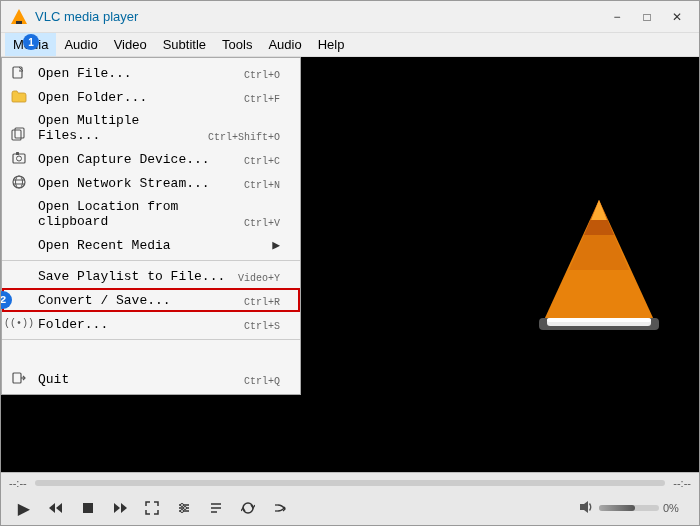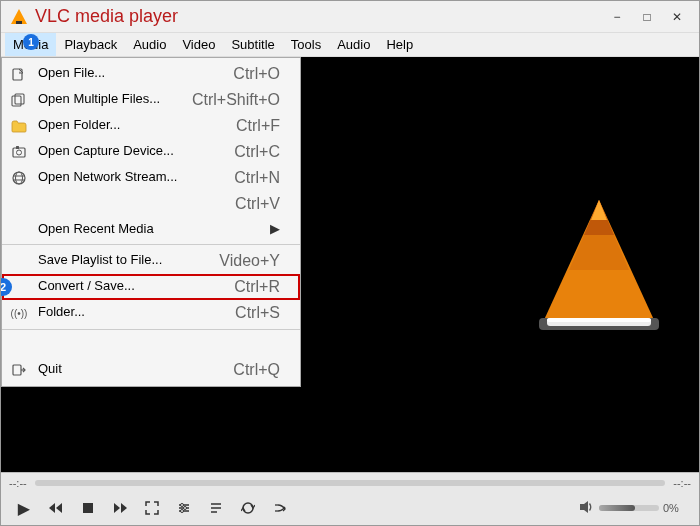--- a/index.html
+++ b/index.html
@@ -34,22 +34,22 @@
       flex-shrink: 0;
     }
     .title-bar-icon {
       width: 20px;
       height: 20px;
       margin-right: 6px;
       flex-shrink: 0;
     }
     .title-bar-text {
       flex: 1;
-      font-size: 18px;
-      color: #b91c1c;
+      font-size: 13px;
+      color: #0369a1;
     }
     .title-bar-controls {
       display: flex;
       gap: 2px;
     }
     .title-btn {
       width: 28px;
       height: 24px;
       background: transparent;
       border: none;
@@ -136,38 +136,39 @@
       width: 300px;
       background: #f5f5f5;
       border: 1px solid #aaa;
       box-shadow: 2px 2px 6px rgba(0,0,0,0.3);
       z-index: 100;
       padding: 3px 0;
     }
 
     .dropdown-item {
       display: flex;
-      align-items: flex-start;
+      align-items: flex-end;
       padding: 4px 20px 4px 36px;
       cursor: pointer;
       position: relative;
       font-size: 13px;
       color: #000;
       min-height: 24px;
+      font-family: Liberation Mono, monospace;
     }
     .dropdown-item.convert-save {
       background: transparent;
       outline: 2px solid #cc0000;
       outline-offset: -2px;
     }
 
     .dropdown-item .shortcut {
       margin-left: auto;
       color: #666;
-      font-size: 16px;
+      font-size: 10px;
     }
     .dropdown-item .arrow {
       margin-left: auto;
       color: #333;
     }
     .dropdown-separator {
       height: 1px;
       background: #ccc;
       margin: 3px 0;
     }
@@ -291,23 +292,20 @@
       <button class="title-btn close">✕</button>
     </div>
   </div>
 
   <div class="menu-bar">
     <div class="menu-item active" style="position:relative;">
       <span class="badge">1</span>
       <span>Media</span>
     </div>
     <div class="menu-item">
-      <span>Playback</span>
-    </div>
-    <div class="menu-item">
       <span>Audio</span>
     </div>
     <div class="menu-item">
       <span>Video</span>
     </div>
     <div class="menu-item">
       <span>Subtitle</span>
     </div>
     <div class="menu-item">
       <span>Tools</span>
@@ -352,36 +350,36 @@
               <path d="M8 3 L12 7 L8 7" fill="#ccc" stroke="#555" stroke-width="1"></path>
             </svg>
         </span>
         <span>Open File...</span>
         <span class="shortcut">Ctrl+O</span>
       </div>
 
       <div class="dropdown-item">
         <span class="item-icon">
           <svg width="16" height="16" viewBox="0 0 16 16">
+              <path d="M1 5 Q1 3 3 3 L6 3 L7 5 L13 5 Q15 5 15 7 L15 13 Q15 14 14 14 L2 14 Q1 14 1 13 Z" fill="#f5c542" stroke="#c8962a" stroke-width="0.8"></path>
+            </svg>
+        </span>
+        <span>Open Folder...</span>
+        <span class="shortcut">Ctrl+F</span>
+      </div>
+
+      <div class="dropdown-item">
+        <span class="item-icon">
+          <svg width="16" height="16" viewBox="0 0 16 16">
               <rect x="1" y="4" width="9" height="10" rx="1" fill="none" stroke="#555" stroke-width="1.1"></rect>
               <rect x="4" y="2" width="9" height="10" rx="1" fill="none" stroke="#555" stroke-width="1.1"></rect>
             </svg>
         </span>
         <span>Open Multiple Files...</span>
         <span class="shortcut">Ctrl+Shift+O</span>
-      </div>
-
-      <div class="dropdown-item">
-        <span class="item-icon">
-          <svg width="16" height="16" viewBox="0 0 16 16">
-              <path d="M1 5 Q1 3 3 3 L6 3 L7 5 L13 5 Q15 5 15 7 L15 13 Q15 14 14 14 L2 14 Q1 14 1 13 Z" fill="#f5c542" stroke="#c8962a" stroke-width="0.8"></path>
-            </svg>
-        </span>
-        <span>Open Folder...</span>
-        <span class="shortcut">Ctrl+F</span>
       </div>
 
 
       <div class="dropdown-item">
         <span class="item-icon">
           <svg width="16" height="16" viewBox="0 0 16 16">
               <rect x="2" y="4" width="12" height="9" rx="1" fill="none" stroke="#555" stroke-width="1.2"></rect>
               <circle cx="8" cy="8.5" r="2.5" fill="none" stroke="#555" stroke-width="1"></circle>
               <rect x="5" y="2" width="3" height="3" rx="0.5" fill="#555"></rect>
             </svg>
@@ -398,20 +396,21 @@
               <line x1="2" y1="6" x2="14" y2="6" stroke="#555" stroke-width="1"></line>
               <line x1="2" y1="10" x2="14" y2="10" stroke="#555" stroke-width="1"></line>
             </svg>
         </span>
         <span>Open Network Stream...</span>
         <span class="shortcut">Ctrl+N</span>
       </div>
 
       <div class="dropdown-item">
         <span class="item-icon"></span>
+        <span>Open Location from clipboard</span>
         <span class="shortcut">Ctrl+V</span>
       </div>
 
       <div class="dropdown-item">
         <span class="item-icon"></span>
         <span>Open Recent Media</span>
         <span class="arrow">▶</span>
       </div>
 
       <div class="dropdown-separator"></div>

